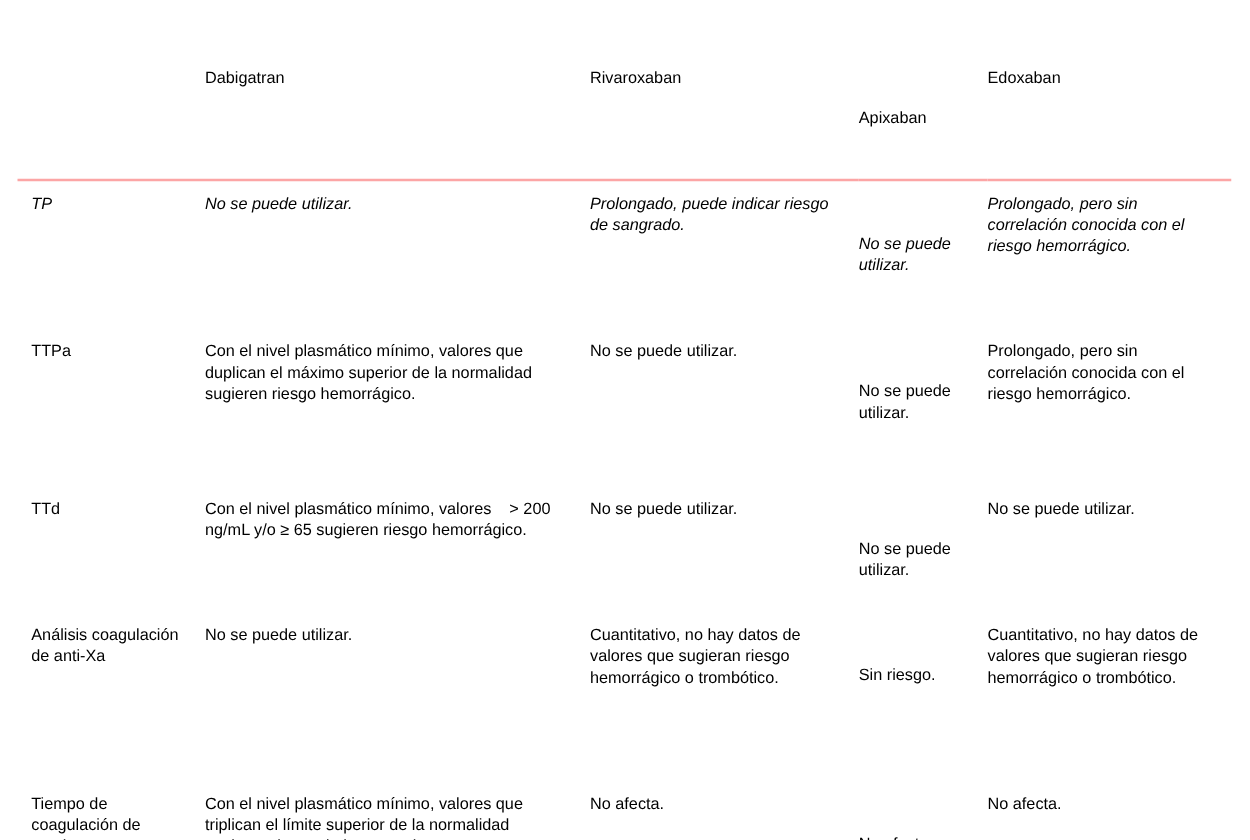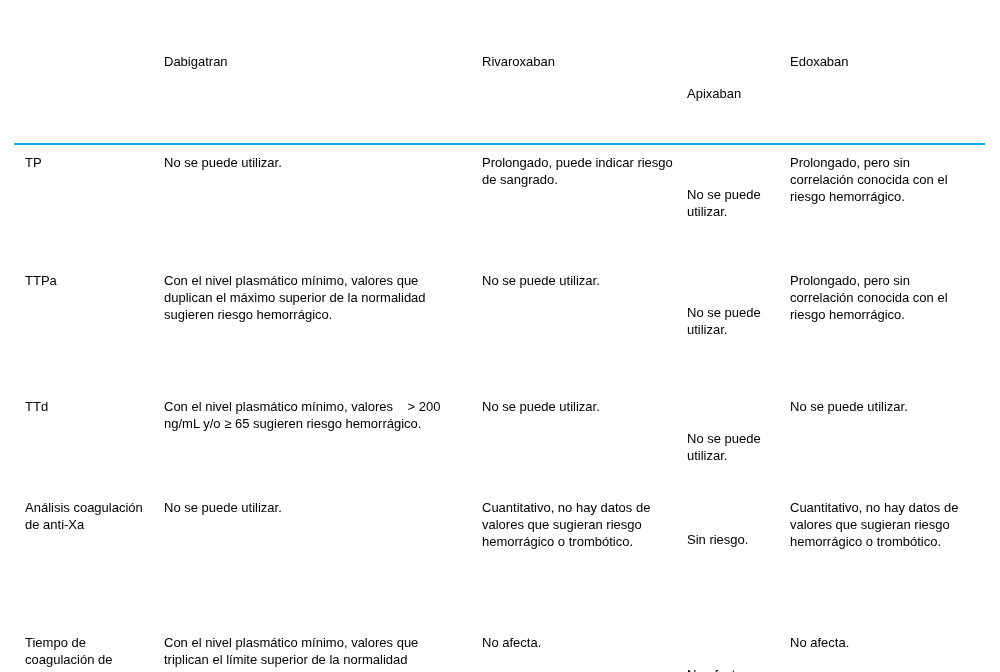--- a/index.html
+++ b/index.html
@@ -44,43 +44,43 @@
 
   
   col.c-label { width: 150px; }
   col.c-dabi  { width: 308px; }
   col.c-riva  { width: 215px; }
   col.c-apix  { width: 103px; }
   col.c-edox  { width: 195px; }
   thead tr.header-row > th {
     padding-top: 9px;
     padding-bottom: 7px;
-    border-bottom: 2px solid #0ea5e9;
+    border-bottom: 2px solid #fca5a5;
   }
   tbody tr.data-row > td {
     padding-top: 9px;
   }
   tbody tr.data-row.last-row > td {
     padding-bottom: 11px;
   }
   table.data-table tbody {
     border-bottom: 2px solid #000000;
   }
 
   
   .cell-label   { padding-left: 11px; padding-right: 8px; }
   .cell-dabi    { padding-left: 0px;  padding-right: 14px; }
-  .cell-riva    { padding-left: 0px;  padding-right: 14px; margin-left: 10px; }
+  .cell-riva    { padding-left: 0px;  padding-right: 14px; }
   .cell-apix    { padding-left: 0px;  padding-right: 14px; margin-top: 32px; }
   .cell-edox    { padding-left: 0px;  padding-right: 10px; }
 
   
   .row-h-peak  td > div { min-height: 85px; }
   .row-h-trough td > div { min-height: 85px; }
-  .row-h-tp    td > div { min-height: 77px; }
+  .row-h-tp    td > div { min-height: 77px; font-style: italic; }
   .row-h-ttpa  td > div { min-height: 85px; }
   .row-h-ttd   td > div { min-height: 60px; }
   .row-h-anti  td > div { min-height: 94px; }
   .row-h-ecar  td > div { min-height: 75px; }
 </style>
 </head>
 <body>
 
 <div class="table-wrap">
   <table class="data-table">

